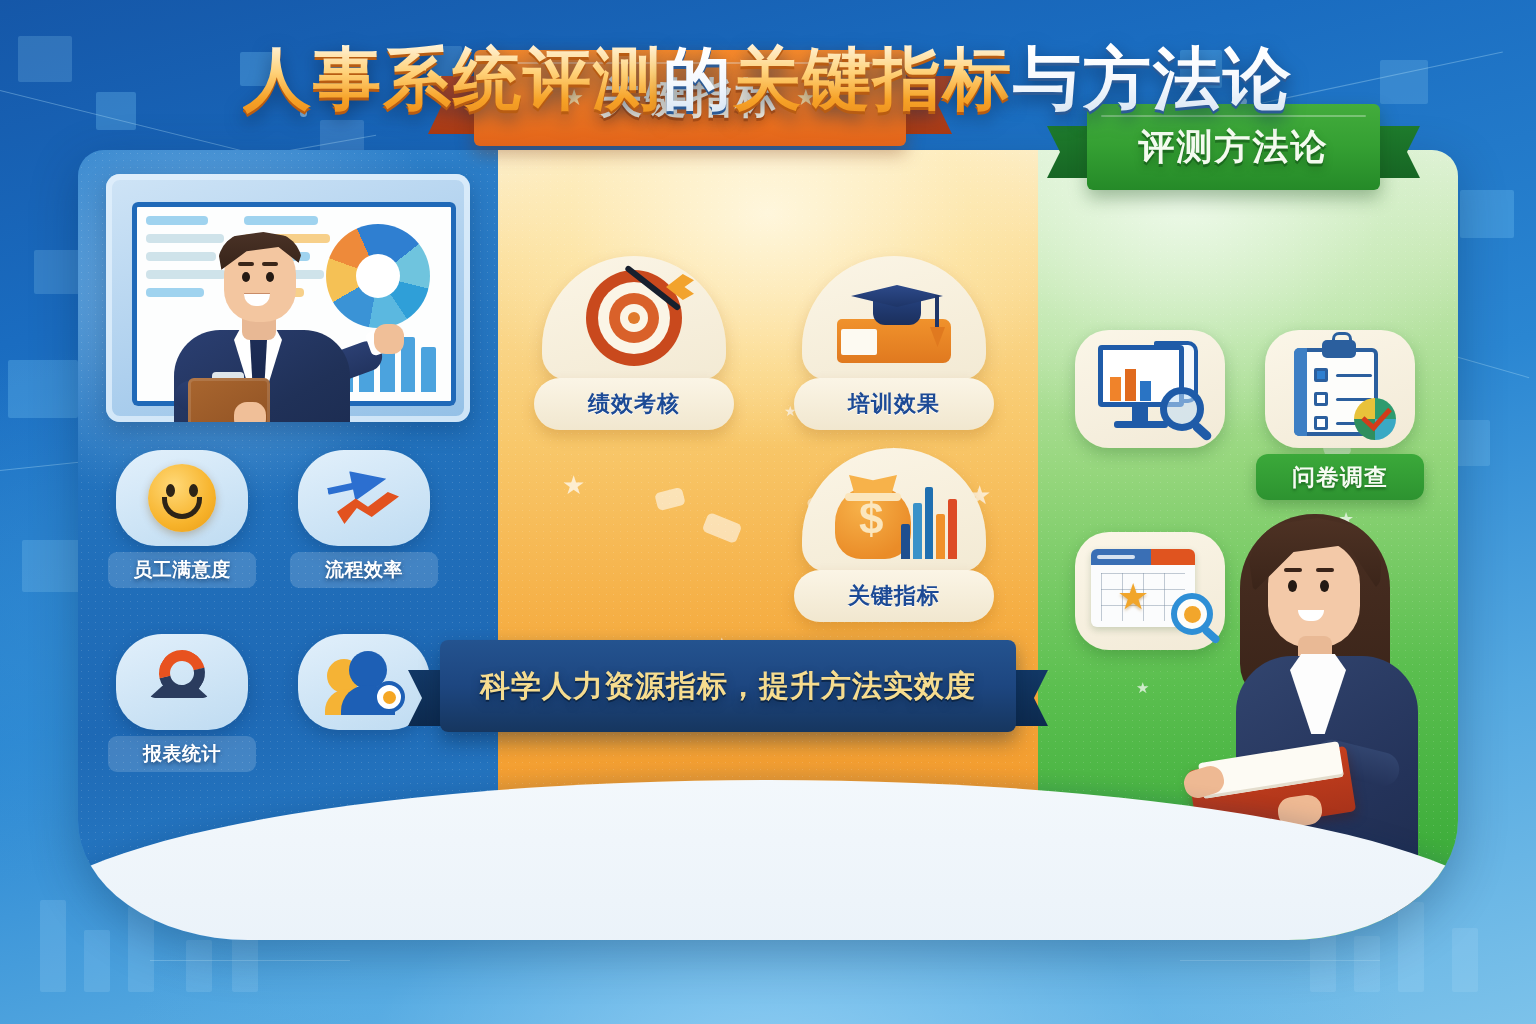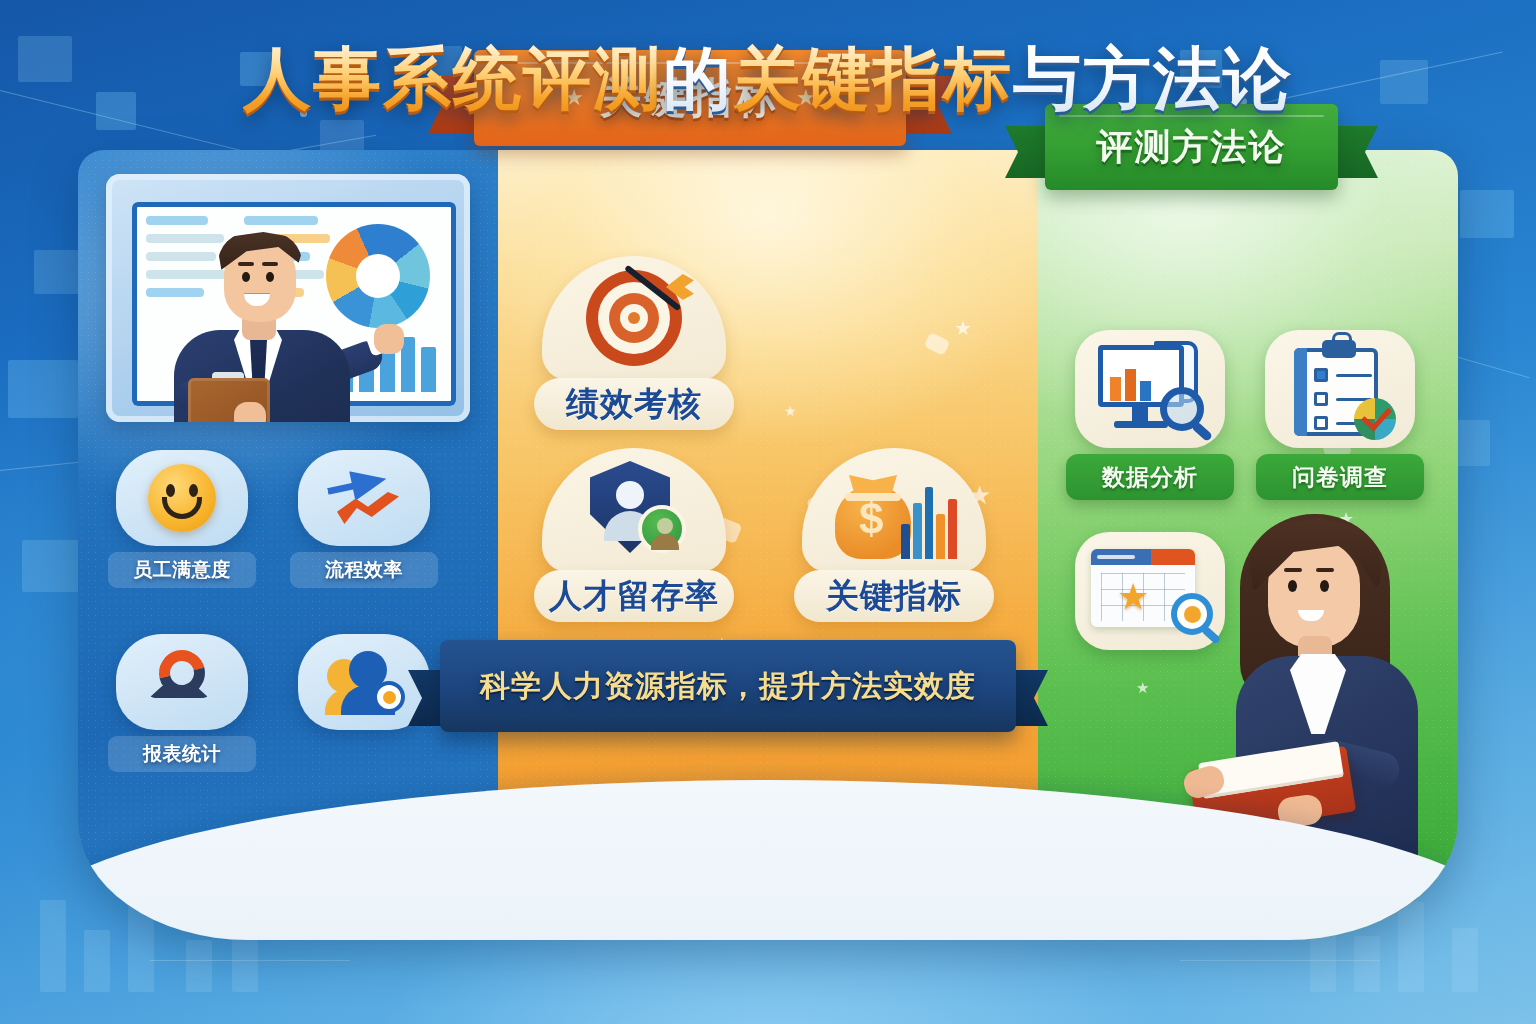--- a/index.html
+++ b/index.html
@@ -187,21 +187,21 @@
     border-radius: 6px;
     box-shadow: 0 8px 18px rgba(120,45,6,0.35);
     display:flex; align-items:center; justify-content:center;
   }
   .rb-body::before { content:""; position:absolute; left:16px; right:16px; top:12px; height:2px;
     background: rgba(255,255,255,0.32); border-radius:2px; }
   .rb-title { color:#fdf4e2; font-size: 42px; font-weight: 800; letter-spacing: 3px;
     text-shadow: 0 3px 0 rgba(150,58,8,0.55), 0 5px 10px rgba(120,45,6,0.4); }
   .rb-star { color:#ffdfa0; font-size: 22px; margin: 0 16px; opacity: .95; }
 
-  #ribbon-green { position: absolute; left: 1009px; top: 104px; width: 365px; height: 86px; z-index: 6; }
+  #ribbon-green { position: absolute; left: 1051px; top: 104px; width: 365px; height: 86px; z-index: 6; }
   .gb-tail { position:absolute; top: 22px; width: 50px; height: 52px;
     background: linear-gradient(#1e7b2c,#176624); }
   .gb-tail.l { left:-4px; clip-path: polygon(0 0,100% 0,100% 100%,0 100%,26% 50%); }
   .gb-tail.r { right:-4px; clip-path: polygon(0 0,100% 0,74% 50%,100% 100%,0 100%); }
   .gb-body { position:absolute; left: 36px; right: 36px; top: 0; height: 86px;
     background: linear-gradient(#43ac3c 0%,#35a033 48%,#258a28 100%);
     border-radius: 6px; box-shadow: 0 8px 18px rgba(16,72,20,0.35);
     display:flex; align-items:center; justify-content:center; }
   .gb-body::before { content:""; position:absolute; left:14px; right:14px; top:11px; height:2px;
     background: rgba(255,255,255,0.30); border-radius:2px; }
@@ -216,21 +216,21 @@
     border-radius: 92px 92px 26px 26px;
     box-shadow: 0 7px 16px rgba(150,80,10,0.22);
     display:flex; align-items:center; justify-content:center;
   }
   .cc-label {
     width: 200px; height: 52px; margin-top: -2px;
     background: linear-gradient(#fbf5e6,#f1e7cf);
     border-radius: 26px;
     box-shadow: 0 7px 14px rgba(150,80,10,0.22);
     display:flex; align-items:center; justify-content:center;
-    color:#1c4a95; font-size: 33px; font-weight: 800; letter-spacing: 1px;
+    color:#1c4a95; font-size: 22px; font-weight: 800; letter-spacing: 1px;
     text-shadow: 0 1px 0 rgba(255,255,255,0.9);
   }
 
   
   #target { width: 96px; height: 96px; position: relative; }
   #target .t { position:absolute; border-radius:50%; }
   #target .t1 { inset:0; background:#c9491d; }
   #target .t2 { inset:12px; background:#fbf5e6; }
   #target .t3 { inset:23px; background:#d9612a; }
   #target .t4 { inset:34px; background:#fbf5e6; }
@@ -600,35 +600,34 @@
             <span class="t t3"></span>
           <span class="t t4"></span>
             <span class="t t5"></span>
           <span class="dart"></span>
             <span class="fl"></span>
         </div>
       </div>
       <div class="cc-label">绩效考核</div>
     </div>
 
-
-    <div class="cc" style="left:36px; top:298px;">
+    <div class="cc" style="left:296px; top:106px;">
       <div class="cc-icon">
-        <div id="shield">
-          <span class="sh"></span>
-            <span class="hd"></span>
-            <span class="bd"></span>
-          <span class="gc">
-              <i></i>
-              <b></b>
-            </span>
+        <div id="capbook">
+          <span class="bk"></span>
+            <span class="pg"></span>
+          <span class="base"></span>
+            <span class="cap"></span>
+          <span class="tas"></span>
+            <span class="tasn"></span>
         </div>
       </div>
-      <div class="cc-label">人才留存率</div>
-    </div>
+      <div class="cc-label">培训效果</div>
+    </div>
+
 
     <div class="cc" style="left:296px; top:298px;">
       <div class="cc-icon">
         <div id="money">
           <span class="bagf"></span>
             <span class="neck"></span>
             <span class="tie"></span>
           <span class="ds">$</span>
           <span class="bars">
             <i style="height:48%; background:#1f4f8f;"></i>
@@ -657,21 +656,20 @@
           <span class="pg2"></span>
             <span class="scr"></span>
           <span class="bar1"></span>
             <span class="bar2"></span>
             <span class="bar3"></span>
           <span class="stand"></span>
             <span class="base2"></span>
             <span class="mag"></span>
         </div>
       </div>
-      <div class="rc-label">数据分析</div>
     </div>
 
     <div class="rc" style="left:218px; top:180px;">
       <div class="rc-icon">
         <div id="clip2">
           <span class="bd2"></span>
             <span class="spine"></span>
             <span class="clp"></span>
           <span class="cb" style="top:28px; background:#2e7fd0;"></span>
             <span class="cbl" style="top:34px;"></span>

